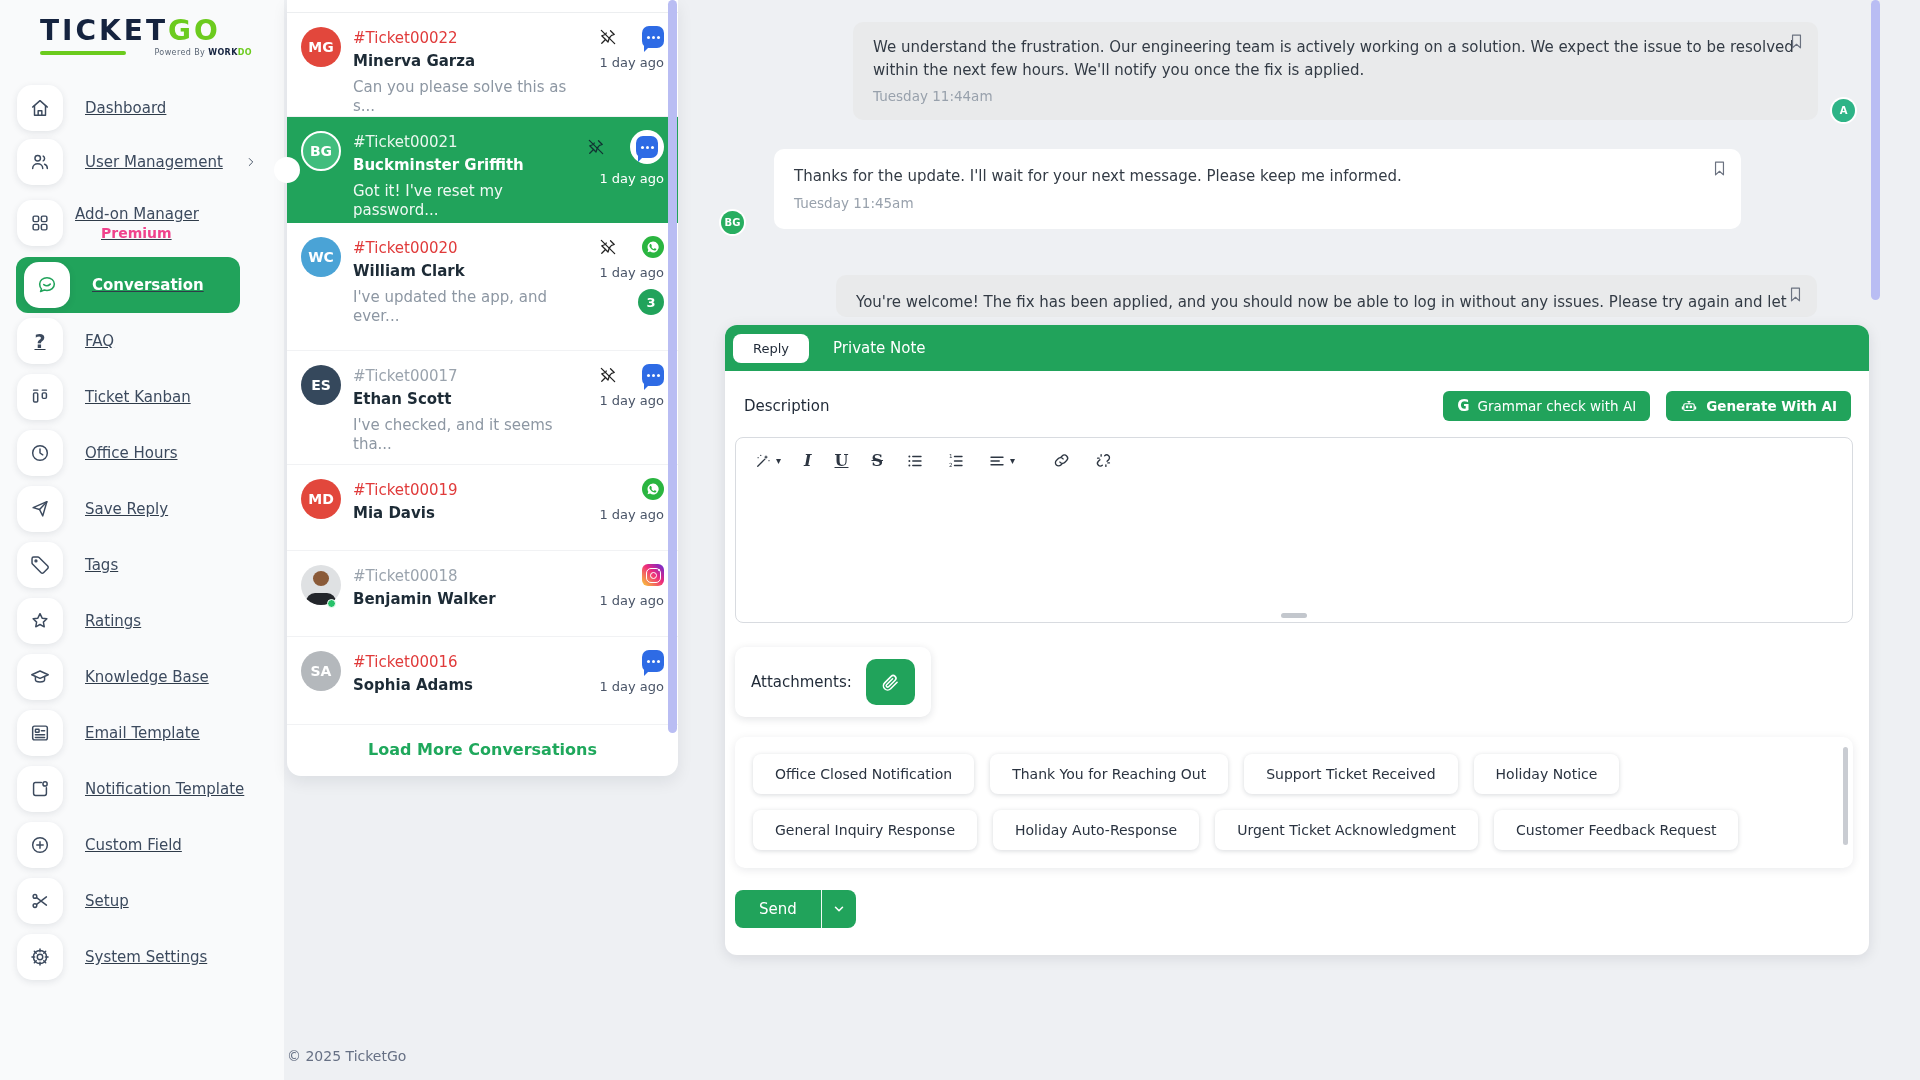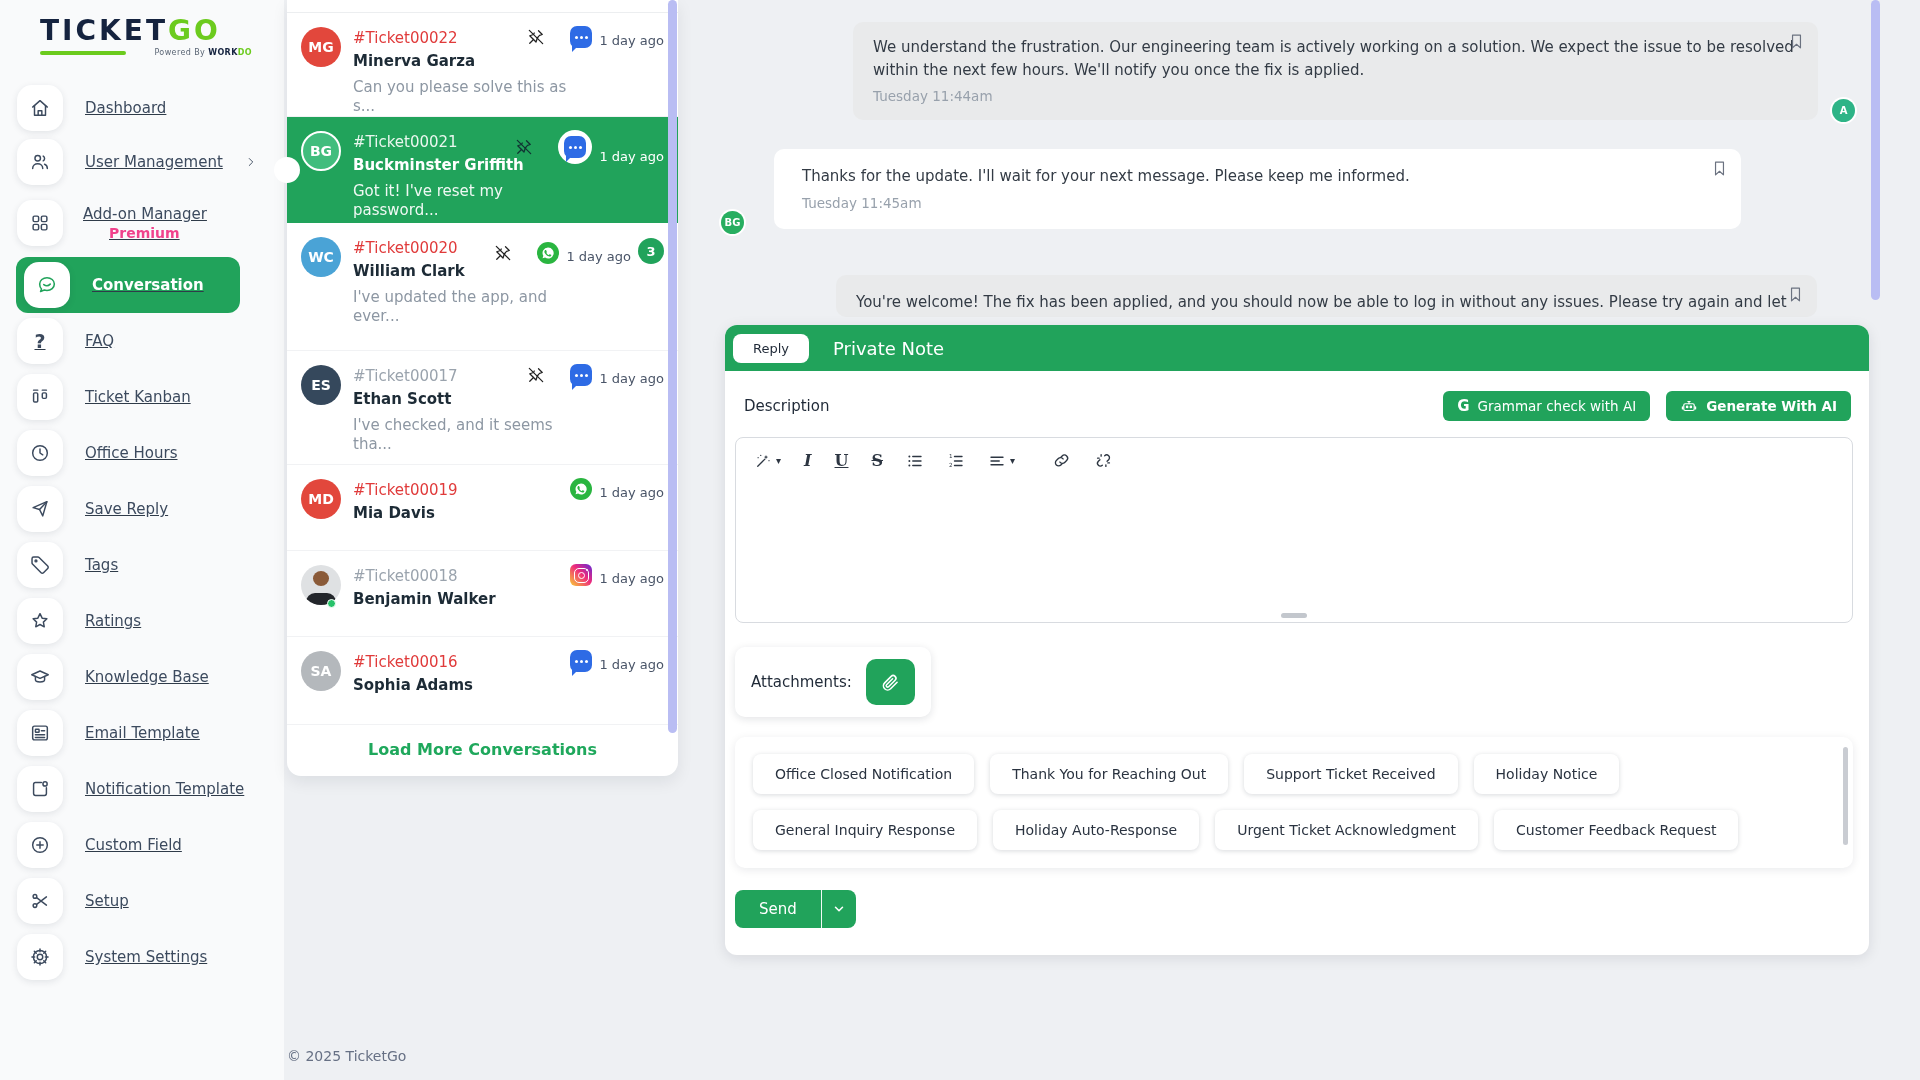--- a/index.html
+++ b/index.html
@@ -21,21 +21,21 @@
   .logo-sub{display:flex;align-items:center;margin-top:1px;width:212px;}
   .logo-bar{width:86px;height:4px;border-radius:2px;background:var(--lime);}
   .logo-powered{margin-left:auto;font-size:8px;color:#5b6675;letter-spacing:.4px;}
   .logo-powered b{color:var(--navy);} .logo-powered b.do{color:var(--lime);}
   .nav{margin-top:24px;}
   .nav-item{display:flex;align-items:center;height:56px;padding-left:17px;cursor:pointer;position:relative;text-decoration:underline;}
   .nav-item.small{height:54px;} .nav-item.tall{height:68px;}
   .icon-box{width:46px;height:46px;border-radius:15px;background:#fff;box-shadow:0 2px 7px rgba(30,41,59,.10);
             display:flex;align-items:center;justify-content:center;flex:none;}
   .nav-label{margin-left:22px;font-size:15px;color:var(--sideink);font-weight:500;}
-  .nav-sub{margin-left:20px;display:flex;flex-direction:column;}
+  .nav-sub{margin-left:12px;display:flex;flex-direction:column;}
   .nav-sub .nav-label{margin-left:0;}
   .premium{font-size:14px;font-weight:700;color:var(--pink);padding-left:26px;margin-top:2px;}
   .chev-right{margin-left:auto;margin-right:26px;}
   .nav-item.active{background:var(--green);border-radius:12px;margin:0 44px 0 16px;padding-left:8px;height:56px;}
   .nav-item.active .nav-label{color:#fff;font-weight:700;}
   .glyph{font-size:19px;font-weight:600;color:var(--sideink);}
 
   
   .list-panel{position:absolute;left:287px;top:0;width:391px;height:776px;background:#fff;
               border-radius:0 0 14px 14px;box-shadow:0 6px 16px rgba(15,23,42,.08);}
@@ -51,21 +51,21 @@
   .photo{position:relative;background:#dfe1e3;overflow:hidden;}
   .photo .head{position:absolute;top:6px;left:12px;width:16px;height:15px;border-radius:50%;background:#8a5a38;}
   .photo .torso{position:absolute;bottom:-3px;left:5px;width:30px;height:15px;border-radius:9px 9px 0 0;background:#23262b;}
   .status-dot{position:absolute;left:40px;top:48px;width:9px;height:9px;border-radius:50%;background:#27c26a;border:1.5px solid #fff;}
   .conv-main{flex:1;min-width:0;padding-top:2px;}
   .t-red{color:var(--red);} .t-gray{color:#9aa3ad;}
   .ticket{font-size:15px;margin-bottom:5px;}
   .cname{font-size:15px;font-weight:700;color:var(--name);}
   .cprev{font-size:15px;color:var(--gray);margin-top:8px;line-height:1.25;
          display:-webkit-box;-webkit-line-clamp:2;-webkit-box-orient:vertical;overflow:hidden;max-width:215px;}
-  .conv-right{position:absolute;right:14px;top:13px;display:flex;align-items:flex-end;gap:7px;}
+  .conv-right{position:absolute;right:14px;top:13px;display:flex;flex-direction:column;align-items:flex-end;gap:7px;}
   .cr-row{display:flex;align-items:center;gap:24px;}
   .ctime{font-size:13px;color:#4a5568;}
   .badge{width:26px;height:26px;border-radius:50%;background:var(--green);color:#fff;font-size:13px;font-weight:700;
          display:flex;align-items:center;justify-content:center;margin-top:2px;}
   .chatic{position:relative;width:22px;height:22px;background:#2e6be5;border-radius:7px;}
   .chatic::after{content:"";position:absolute;left:2px;bottom:-4px;border:5px solid transparent;border-top-color:#2e6be5;border-left-color:#2e6be5;}
   .chatic .dots{position:absolute;left:50%;top:50%;width:3px;height:3px;margin:-1.5px;border-radius:50%;background:#fff;
                 box-shadow:-5px 0 0 #fff,5px 0 0 #fff;}
   .circ-white{width:34px;height:34px;background:#fff;border-radius:50%;display:flex;align-items:center;justify-content:center;}
   .wa{width:22px;height:22px;border-radius:50%;background:#2ab540;display:flex;align-items:center;justify-content:center;}
@@ -81,33 +81,33 @@
   .load-more{height:49px;display:flex;align-items:center;justify-content:center;
              color:#1fa85c;font-size:16px;font-weight:700;cursor:pointer;}
   .footer-copy{position:absolute;left:287px;top:1048px;font-size:14px;color:#667084;}
 
   
   .main-scroll{position:absolute;left:1871px;top:0;width:9px;height:300px;background:var(--lav);border-radius:5px;}
   .msg{position:absolute;border-radius:10px;padding:14px 20px;font-size:15px;line-height:1.5;color:#333b45;}
   .msg .mtime{font-size:13.5px;color:#98a1ac;margin-top:5px;}
   .bm{position:absolute;right:12px;top:10px;}
   .msg1{left:853px;top:22px;width:965px;background:var(--bubble);}
-  .msg2{left:774px;top:149px;width:967px;background:#fff;padding:16px 28px;}
+  .msg2{left:774px;top:149px;width:967px;background:#fff;padding:16px 20px;}
   .msg3{left:836px;top:275px;width:981px;height:42px;background:var(--bubble);overflow:hidden;padding-top:16px;}
   .mini-av{position:absolute;width:23px;height:23px;border-radius:50%;color:#fff;font-size:10px;font-weight:700;
            display:flex;align-items:center;justify-content:center;box-shadow:0 0 0 2px #fff;}
   .mini-a{left:1832px;top:99px;background:#2eb487;}
   .mini-bg{left:721px;top:211px;background:#27ae60;}
 
   
   .reply-card{position:absolute;left:725px;top:325px;width:1144px;height:630px;background:#fff;border-radius:12px;
               box-shadow:0 3px 14px rgba(15,23,42,.10);}
   .reply-head{height:46px;background:var(--green);border-radius:12px 12px 0 0;display:flex;align-items:center;padding-left:8px;}
   .tab-reply{background:#fff;border-radius:8px;padding:7px 20px;font-size:13px;color:#1f2937;cursor:pointer;}
-  .tab-note{color:#fff;font-size:18px;padding:7px 16px;margin-left:8px;cursor:pointer;}
+  .tab-note{color:#fff;font-size:15px;padding:7px 16px;margin-left:8px;cursor:pointer;}
   .desc-row{display:flex;align-items:center;margin:20px 18px 0 19px;}
   .desc-label{font-size:15px;color:#1f2937;}
   .desc-btns{margin-left:auto;display:flex;gap:16px;}
   .ai-btn{height:30px;background:var(--green);color:#fff;border:none;border-radius:6px;font-size:13.5px;
           display:flex;align-items:center;gap:8px;padding:0 14px;cursor:pointer;font-family:inherit;}
   .ai-btn.gen{font-weight:700;}
   .g-glyph{font-size:15px;font-weight:600;}
   .editor{margin:16px 16px 0 10px;border:1px solid #d8dbe0;border-radius:8px;height:186px;position:relative;}
   .toolbar{display:flex;align-items:center;gap:23px;padding:13px 18px;color:#2d3642;}
   .tb{display:flex;align-items:center;cursor:pointer;}

